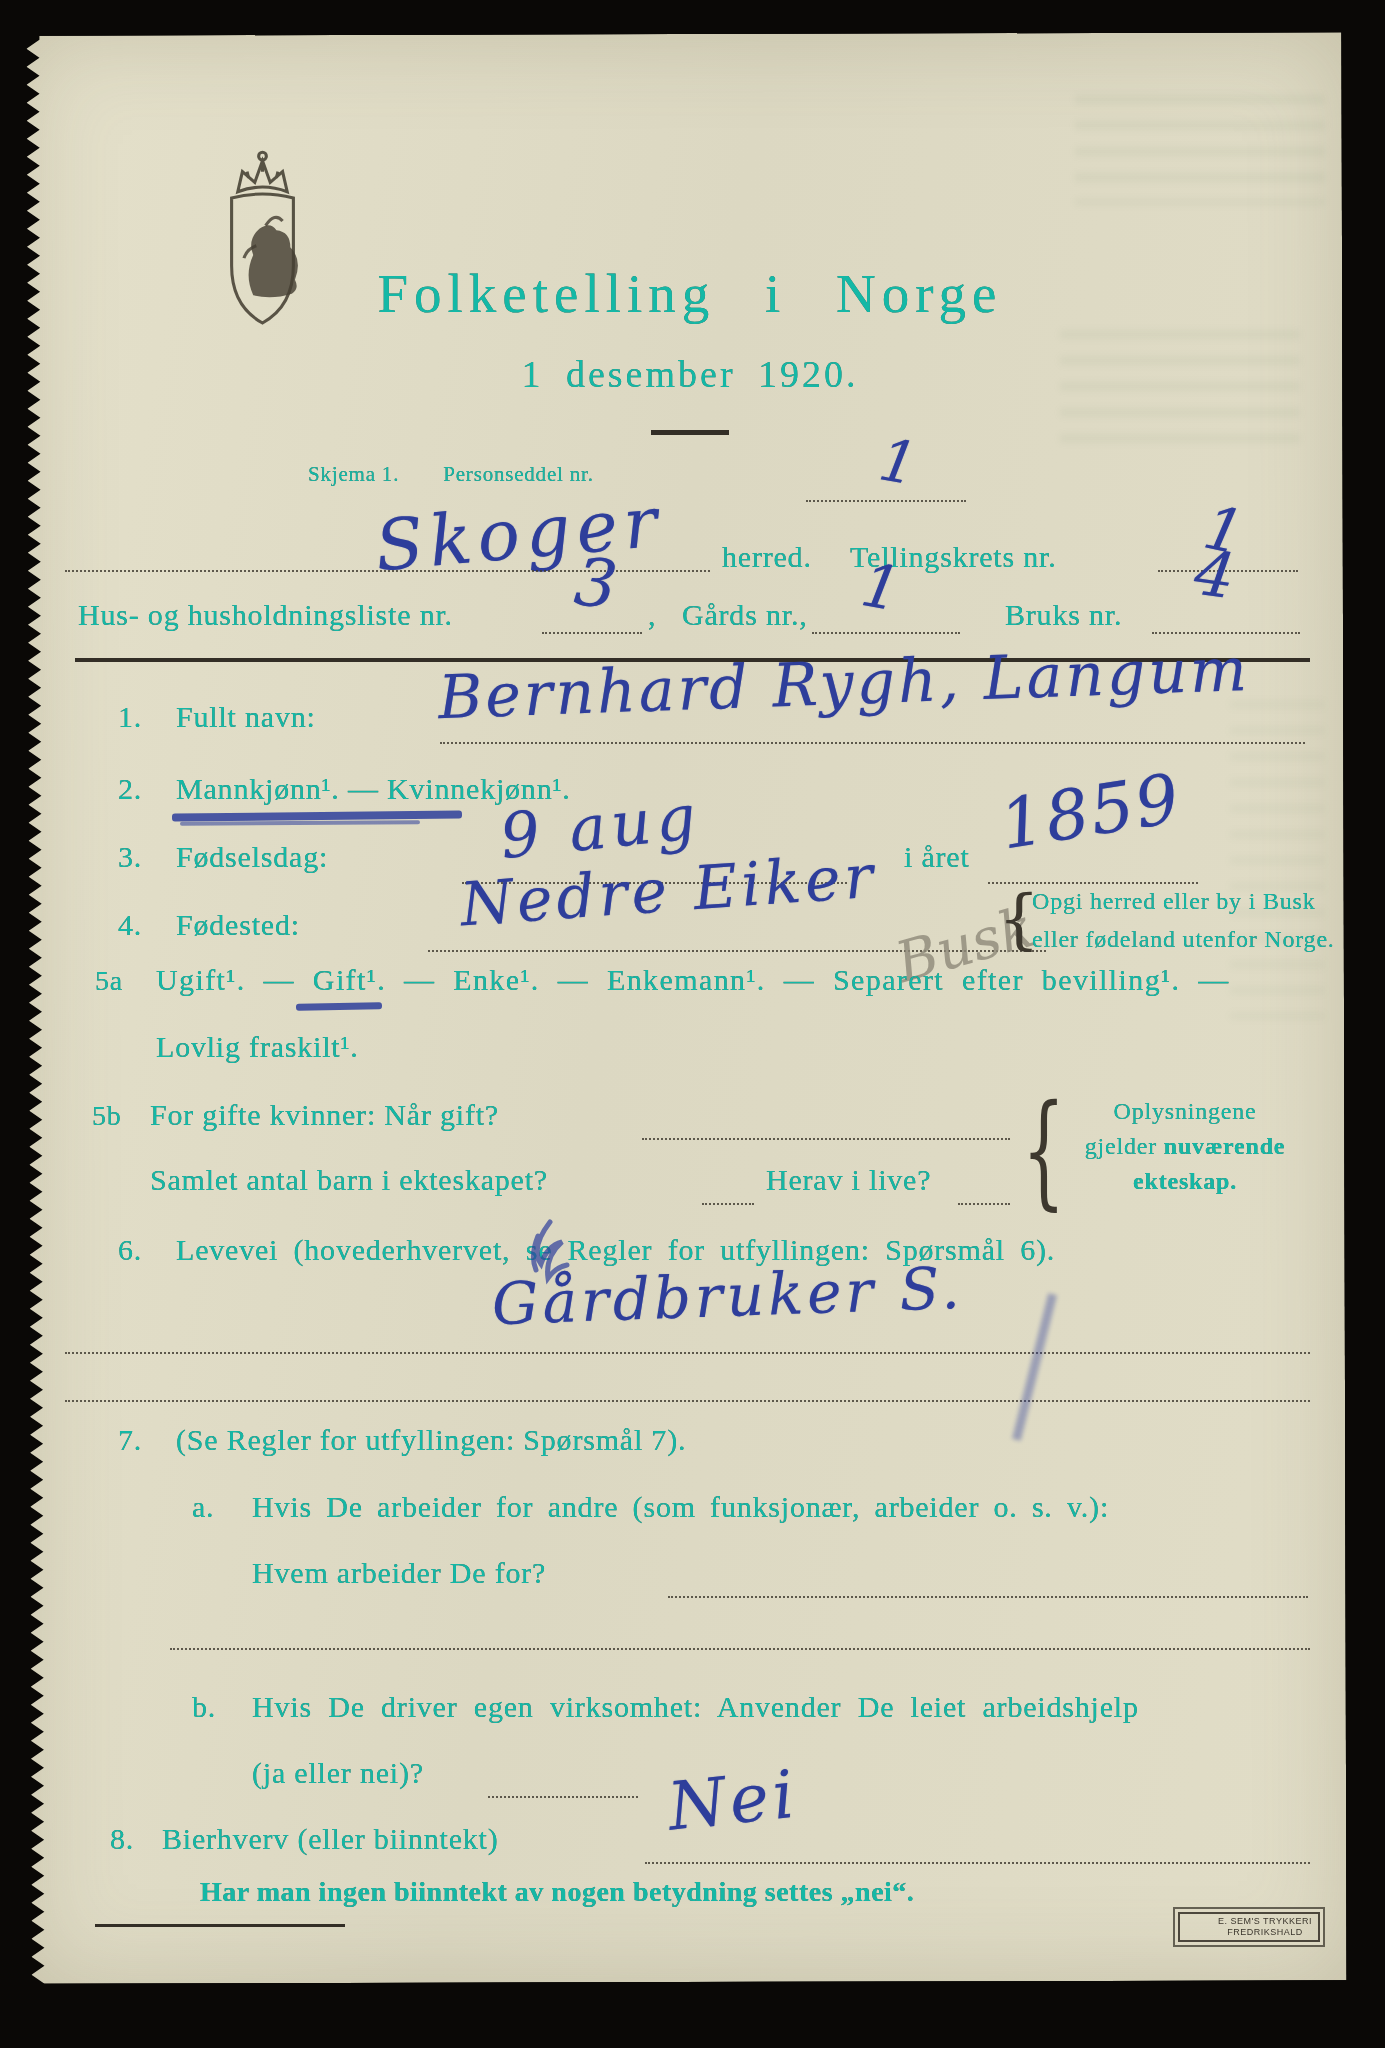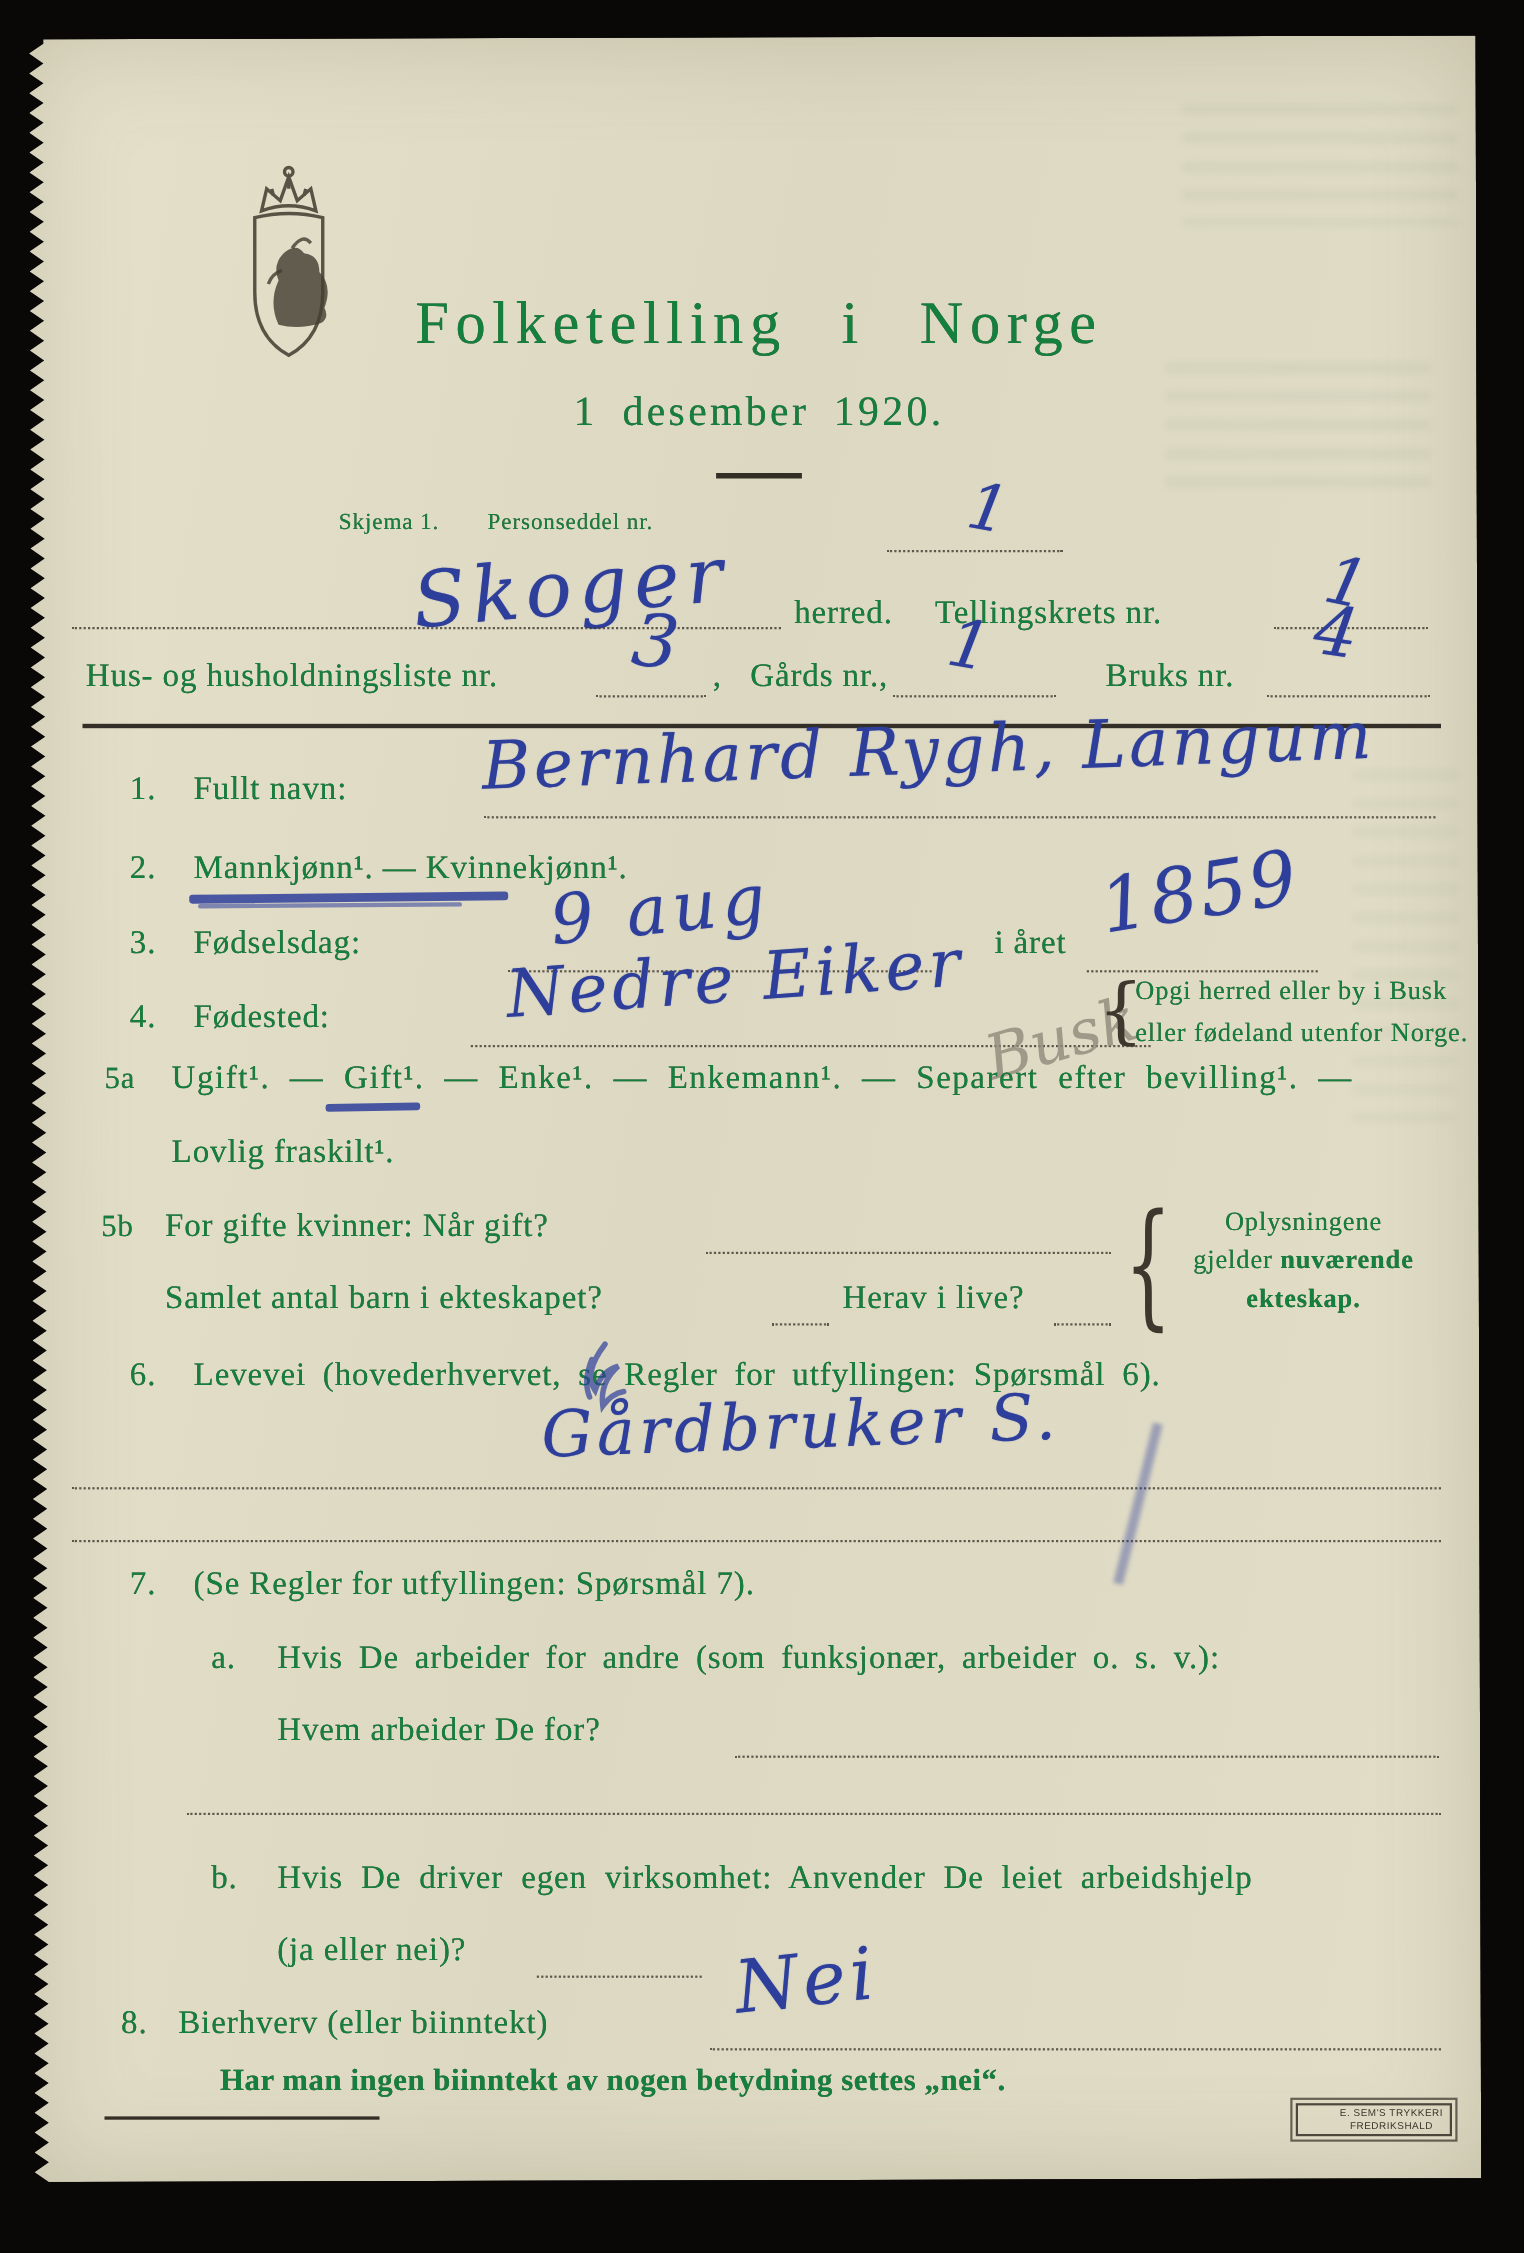--- a/index.html
+++ b/index.html
@@ -2,21 +2,21 @@
 <html><head>
 <meta charset="utf-8">
 <style>
   html,body{margin:0;padding:0;background:#060504;}
   .page{position:relative;width:1385px;height:2048px;background:#0a0806;overflow:hidden;
         font-family:"Liberation Serif",serif;color:#342f27;}
   .paper{position:absolute;left:26px;top:34px;width:1318px;height:1948px;
          background:linear-gradient(100deg,#e4e0ca 0%,#dcd8c2 45%,#e1ddc7 100%);
          box-shadow:inset 0 0 90px rgba(120,110,80,.25);
          transform:rotate(-0.15deg);}
-  .pt{position:absolute;white-space:nowrap;font-size:30px;color:#15803d;
+  .pt{position:absolute;white-space:nowrap;font-size:30px;color:#14b8a6;
       text-shadow:0 0 .6px rgba(45,40,32,.75);letter-spacing:.8px;}
   .sm{font-size:24px;}
   .hw{position:absolute;white-space:nowrap;font-family:"DejaVu Serif",serif;font-style:italic;
       color:#2e3e9b;text-shadow:0 0 1px rgba(46,62,155,.55);}
   .pencil{position:absolute;white-space:nowrap;font-family:"DejaVu Serif",serif;font-style:italic;
       color:#8f8a7a;opacity:.8;}
   .dots{position:absolute;height:0;border-bottom:2px dotted rgba(60,55,45,.8);}
   .rule{position:absolute;background:#332e26;}
   .bline{position:absolute;background:#2e3e9b;border-radius:3px;opacity:.85;}
   .ghost{position:absolute;filter:blur(3px);opacity:.5;

